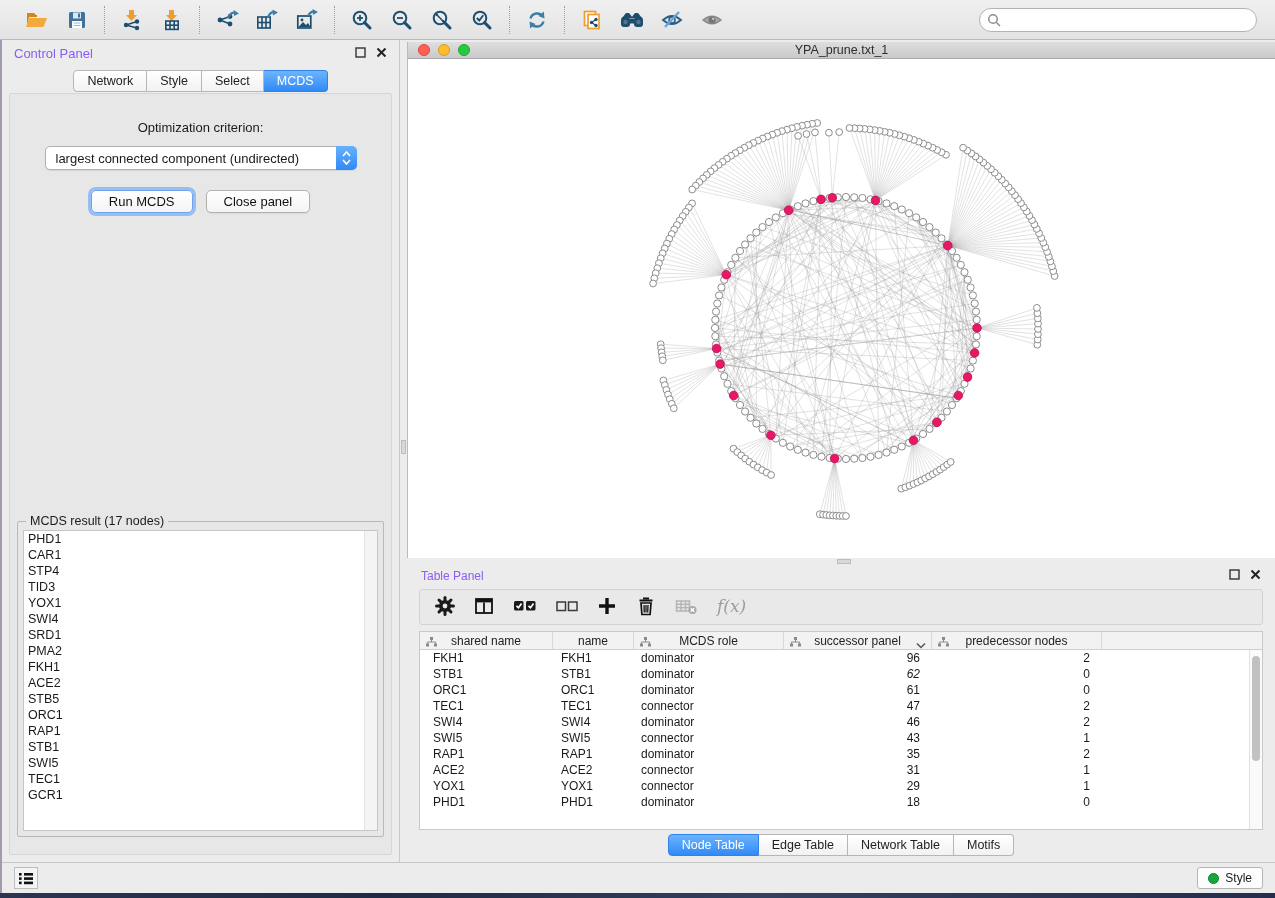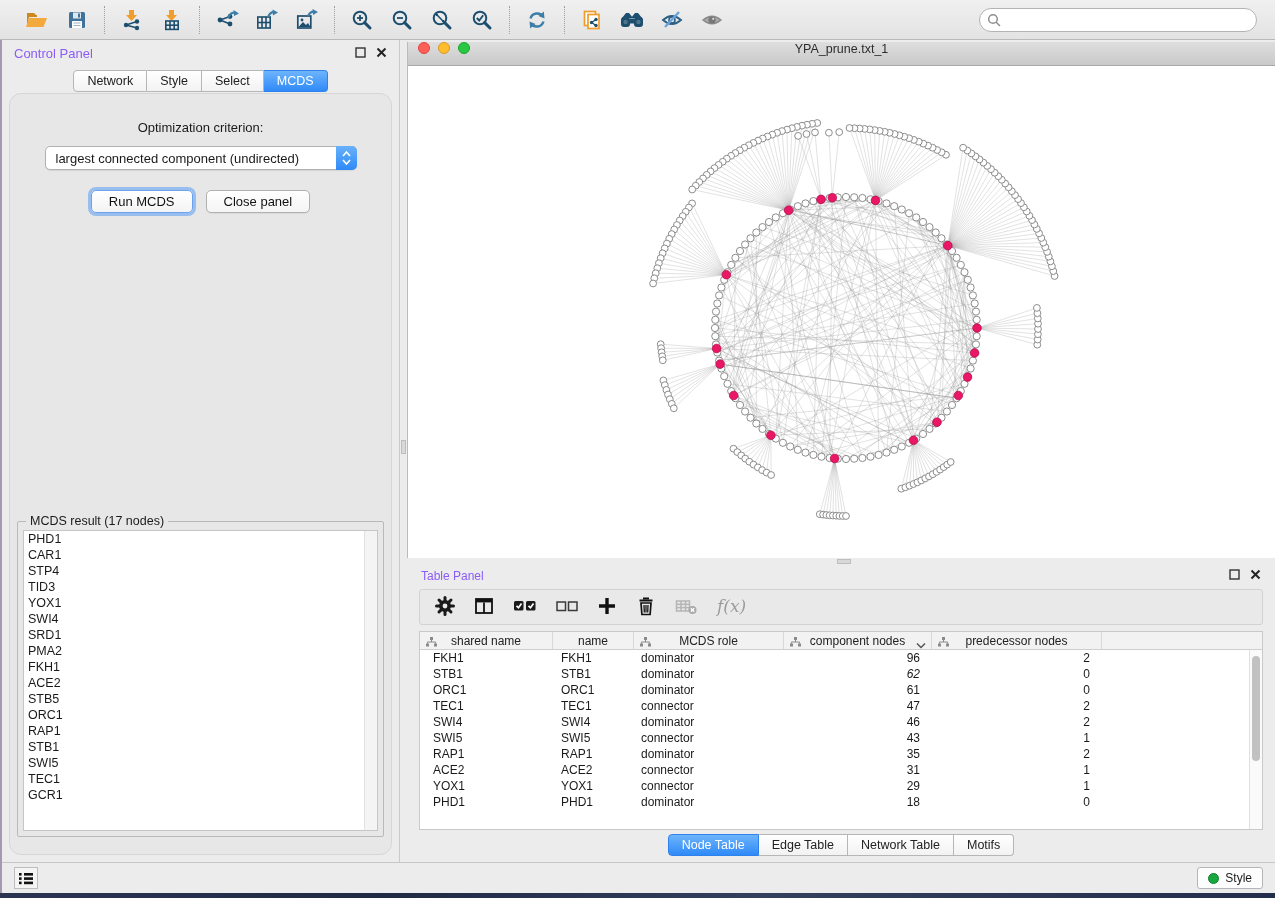--- a/index.html
+++ b/index.html
@@ -23,21 +23,21 @@
   
   .control-panel { position:absolute; left:2px; top:40px; width:398px; bottom:36px; background:#ececec; z-index:4; border-right:1px solid #c9c9c9; }
   .panel-titlebar { display:flex; align-items:center; padding:6px 12px 4px 12px; }
   .panel-title { font-size:13px; color:#8b5cf6; }
   .panel-winbtns { margin-left:auto; display:flex; gap:10px; align-items:center; }
   .ctrl-tabs { position:absolute; left:0; right:0; top:30px; display:flex; justify-content:center; z-index:3; }
   .tab { padding:3px 13px; font-size:12.5px; background:linear-gradient(#ffffff,#f2f2f2); border:1px solid #b6b6b6; border-left-width:0; color:#222; cursor:default; }
   .tab:first-child { border-left-width:1px; border-radius:4px 0 0 4px; }
   .tab:last-child { border-radius:0 4px 4px 0; }
   .tab.selected { background:linear-gradient(#6db4fc,#2f8af7); color:#fff; border-color:#2f82ec; }
-  .ctrl-inner { position:absolute; left:7px; right:7px; top:53px; bottom:7px; background:#e7e7e7; border:1px solid #d6d6d6; border-radius:12px; }
+  .ctrl-inner { position:absolute; left:7px; right:7px; top:53px; bottom:7px; background:#e7e7e7; border:1px solid #d6d6d6; border-radius:2px; }
   .opt-label { text-align:center; font-size:13px; margin-top:26px; }
   .combo { position:relative; margin:11px auto 0 auto; width:312px; height:24px; background:#fff; border:1px solid #b1b1b1; border-radius:5px; display:flex; align-items:center; box-shadow:0 1px 1px rgba(0,0,0,.08); }
   .combo-text { flex:1; padding-left:10px; font-size:13px; white-space:nowrap; }
   .combo-stepper { width:21px; height:24px; margin:-1px -1px -1px 0; border-radius:0 5px 5px 0; background:linear-gradient(#68b1fb,#2f8af7); display:flex; flex-direction:column; align-items:center; justify-content:center; gap:2px; }
   .btn-row { display:flex; justify-content:center; gap:13px; margin-top:20px; }
   .mac-btn { height:23px; padding:0 17px; background:linear-gradient(#ffffff,#f4f4f4); border:1px solid #b1b1b1; border-radius:5px; font-size:13px; font-family:"Liberation Sans",sans-serif; color:#111; box-shadow:0 1px 1px rgba(0,0,0,.06); }
   .mac-btn.focused { box-shadow:0 0 0 3px rgba(88,157,246,.55); border-color:#6ca3ee; }
 
   .mcds-group { position:absolute; left:7px; right:7px; top:427px; bottom:17px; border:1px solid #b9b9b9; border-radius:2px; }
   .mcds-legend { position:absolute; top:-8px; left:8px; background:#e7e7e7; padding:0 4px; font-size:12.5px; }
@@ -46,21 +46,21 @@
   .mcds-item { font-size:12.5px; line-height:16px; padding-left:4px; }
 
   
   .vsplit { position:absolute; left:400px; top:40px; width:7px; bottom:36px; background:#ececec; z-index:4; }
   .vsplit .handle { position:absolute; top:400px; left:1px; width:5px; height:14px; background:#d8d8d8; border:1px solid #bdbdbd; }
   .hsplit { position:absolute; left:407px; right:0; top:558px; height:7px; background:#ececec; z-index:4; }
   .hsplit .handle { position:absolute; left:430px; top:1px; width:14px; height:5px; background:#d8d8d8; border:1px solid #bdbdbd; }
 
   
   .net-window { position:absolute; left:407px; top:42px; right:0; height:516px; background:#fff; z-index:3; border-left:1px solid #bbb; }
-  .net-titlebar { height:24px; background:linear-gradient(#dedede,#c9c9c9); border-bottom:1px solid #a9a9a9; display:flex; position:relative; }
+  .net-titlebar { height:17px; background:linear-gradient(#dedede,#c9c9c9); border-bottom:1px solid #a9a9a9; display:flex; align-items:center; position:relative; }
   .traffic { display:flex; gap:8px; padding-left:10px; }
   .tl { width:12px; height:12px; border-radius:50%; }
   .tl.red { background:#ff5f57; border:1px solid #e0443e; }
   .tl.yellow { background:#febc2e; border:1px solid #d89c22; }
   .tl.green { background:#28c840; border:1px solid #1da62f; }
   .net-title { position:absolute; left:0; right:0; text-align:center; font-size:12.5px; color:#2d2d2d; }
   .net-canvas { position:absolute; left:0; right:0; top:24px; bottom:0; background:#fff; }
 
   
   .table-panel { position:absolute; left:407px; top:565px; right:0; bottom:36px; background:#ececec; z-index:4; }
@@ -1165,21 +1165,21 @@
           <span class="tree-ic"><svg width="11" height="10">
               <g fill="#8a8a8a">
                 <rect x="4" y="0" width="3" height="3"></rect>
                 <rect x="0" y="6.5" width="3" height="3"></rect>
                 <rect x="8" y="6.5" width="3" height="3"></rect>
               </g>
               <g stroke="#8a8a8a" stroke-width="1" fill="none">
                 <path d="M5.5 3 v2 M1.5 6.5 v-1.5 h8 v1.5"></path>
               </g>
             </svg></span>
-          <span>component nodes</span>
+          <span>successor panel</span>
           <span class="sort-ic"><svg width="10" height="7">
               <polyline points="1,1.5 5,5.5 9,1.5" fill="none" stroke="#555" stroke-width="1.5"></polyline>
             </svg></span>
         </div>
         <div class="th" style="width: 170px;">
           <span class="tree-ic"><svg width="11" height="10">
               <g fill="#8a8a8a">
                 <rect x="4" y="0" width="3" height="3"></rect>
                 <rect x="0" y="6.5" width="3" height="3"></rect>
                 <rect x="8" y="6.5" width="3" height="3"></rect>

